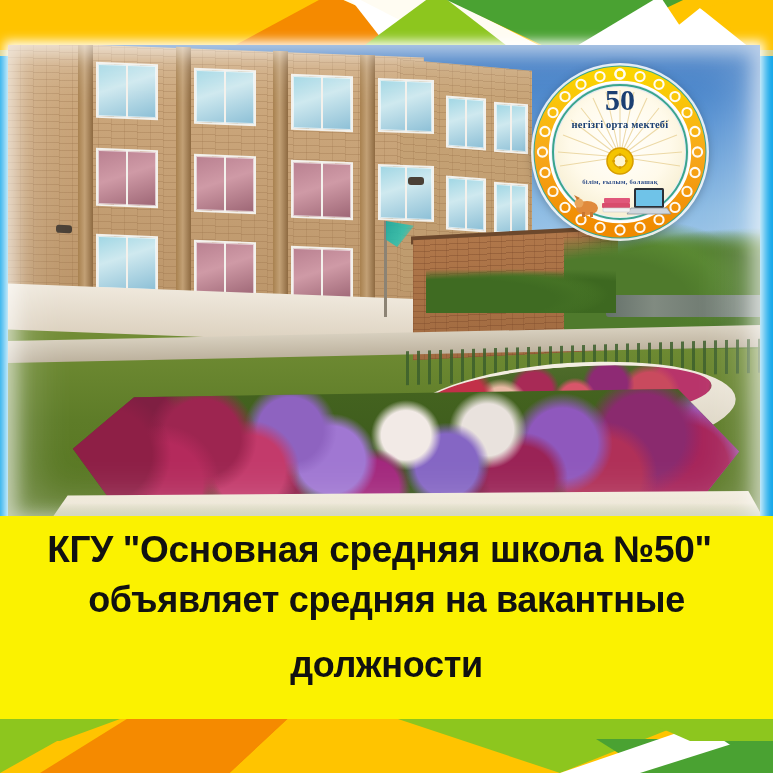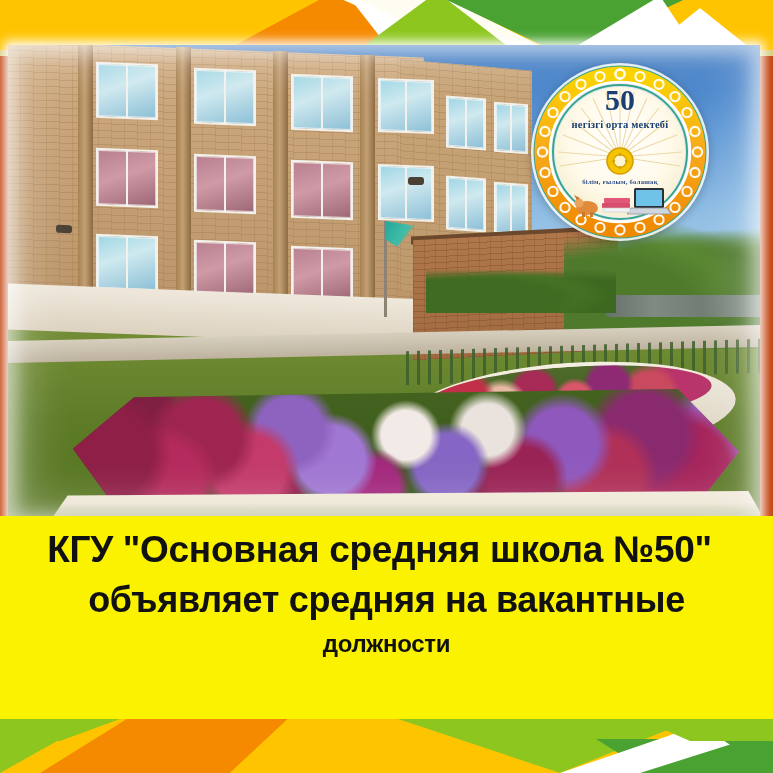--- a/index.html
+++ b/index.html
@@ -9,21 +9,21 @@
     overflow: hidden;
     font-family: "Liberation Sans", sans-serif;
     background: #ffd400;
   }
 
   
   .poster {
     position: relative;
     width: 773px; height: 773px;
     overflow: hidden;
-    background: #c2410c;
+    background: #0ea5e9;
   }
 
   
   .deco-top {
     position: absolute; left: 0; top: 0;
     width: 773px; height: 56px;
     overflow: hidden;
     z-index: 1;
   }
   .deco-bottom {
@@ -308,21 +308,21 @@
     line-height: 1.10;
     text-align: center;
   }
   .banner-line.l1 {
     font-size: 37px;
     width: 800px;
     margin-left: -14px;
     transform: scaleX(1.0);
   }
   .banner-line.l2 { font-size: 36px; margin-top: 9px; }
-  .banner-line.l3 { font-size: 24px; margin-top: 12px; }
+  .banner-line.l3 { font-size: 36px; margin-top: 26px; }
 
   .sr-only {
     position: absolute; width: 1px; height: 1px;
     overflow: hidden; clip: rect(0 0 0 0); white-space: nowrap;
   }
 </style>
 </head>
 <body>
 
 <div class="poster">

